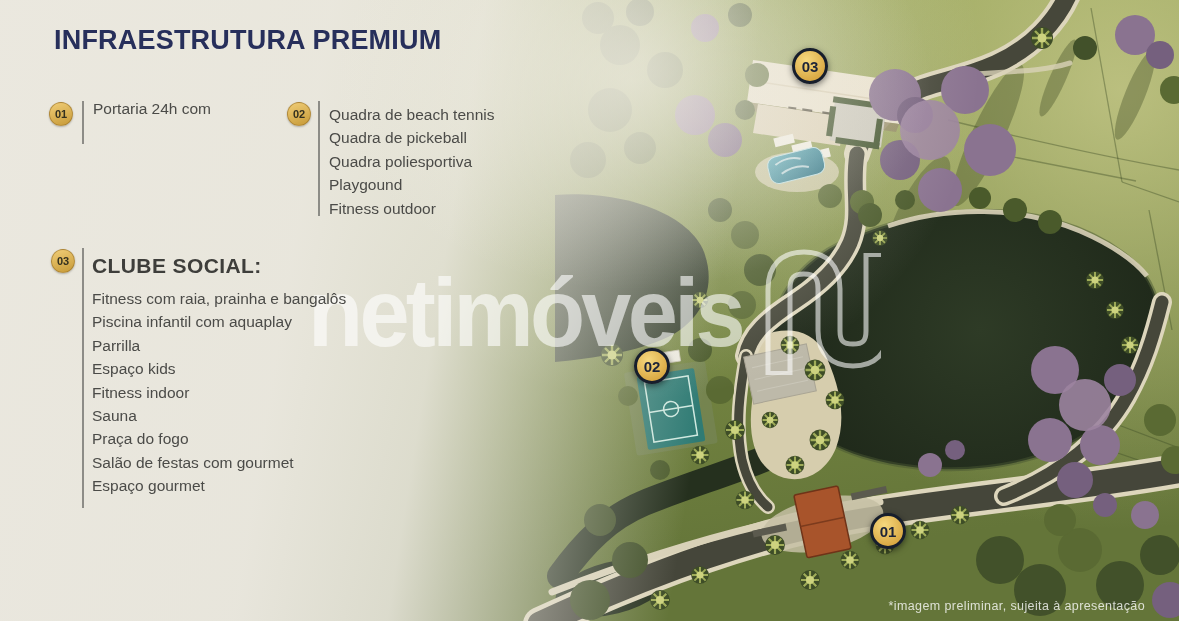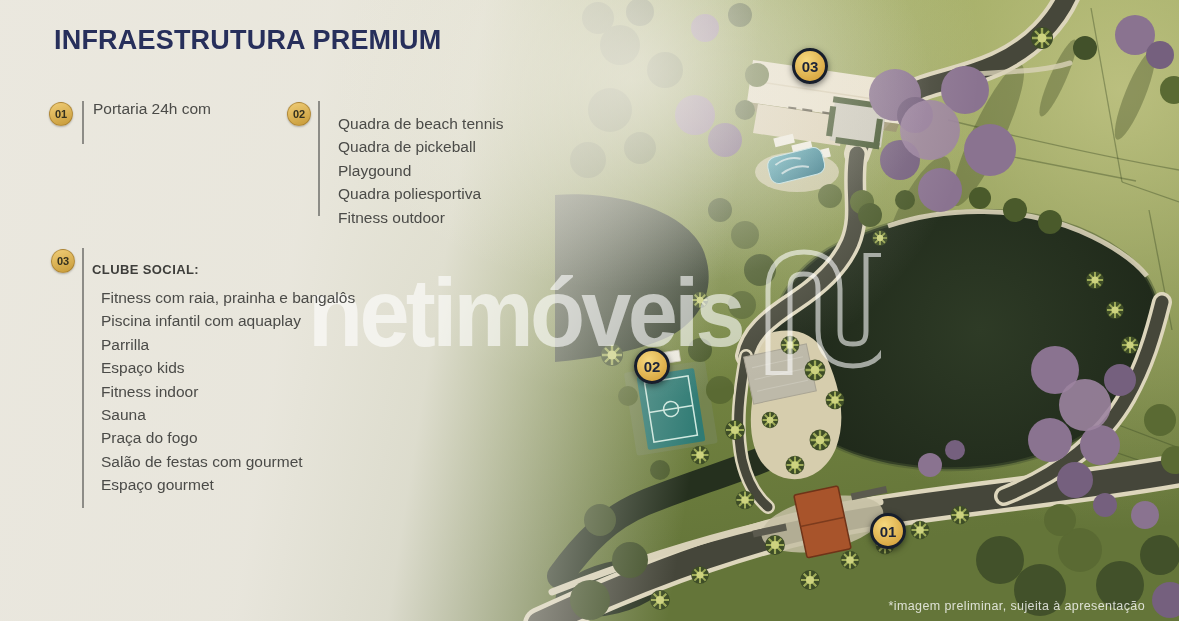--- a/index.html
+++ b/index.html
@@ -26,23 +26,23 @@
   .badge{
     position:absolute;width:24px;height:24px;border-radius:50%;
     background:linear-gradient(160deg,var(--gold_light,#f0cd77),var(--gold_dark,#c79a37));
     border:1px solid rgba(146,108,38,.55);
     box-shadow:0 1px 2px rgba(0,0,0,.25);
     display:flex;align-items:center;justify-content:center;
     font-size:11px;font-weight:bold;color:#33301f;box-sizing:border-box;
   }
   .vline{position:absolute;width:1.5px;background:rgba(110,110,105,.75);}
   .ltext{position:absolute;font-size:15.5px;line-height:23px;color:var(--text,#4b4b48);}
-  ul.items{list-style:none;margin:9px;padding:0;}
+  ul.items{list-style:none;margin:0;padding:0;}
   ul.items li{font-size:15.5px;line-height:23.4px;color:var(--text,#4b4b48);white-space:nowrap;}
-  .group-heading{font-size:13px;font-weight:bold;letter-spacing:.4px;color:#3e3e3b;margin:12px 0 9px 0;}
+  .group-heading{font-size:21px;font-weight:bold;letter-spacing:.4px;color:#3e3e3b;margin:4px 0 9px 0;}
   .marker{
     position:absolute;width:36px;height:36px;border-radius:50%;box-sizing:border-box;
     background:radial-gradient(circle at 38% 30%, #f6d87e, var(--gold,#d9a843) 75%);
     border:3.5px solid var(--marker_ring,#171e2c);
     box-shadow:0 2px 6px rgba(0,0,0,.5);
     display:flex;align-items:center;justify-content:center;
     font-size:15px;font-weight:bold;color:#1c2338;
   }
   .wm-text{
     position:absolute;left:308px;top:264px;
@@ -320,22 +320,22 @@
   <div class="vline" style="left:82px;top:101px;height:43px;"></div>
   <div class="ltext" style="left:93px;top:97px;text-align:right;">
     <div>Portaria 24h com</div>
   </div>
 
   <div class="badge" style="left:287px;top:102px;">02</div>
   <div class="vline" style="left:318px;top:101px;height:115px;"></div>
   <ul class="items" style="position:absolute;left:329px;top:103px;">
     <li>Quadra de beach tennis</li>
     <li>Quadra de pickeball</li>
+    <li>Quadra poliesportiva</li>
     <li>Playgound</li>
-    <li>Quadra poliesportiva</li>
     <li>Fitness outdoor</li>
   </ul>
 
   <div class="badge" style="left:51px;top:249px;">03</div>
   <div class="vline" style="left:82px;top:248px;height:260px;"></div>
   <div style="position:absolute;left:92px;top:250px;">
     <div class="group-heading">CLUBE SOCIAL:</div>
     <ul class="items">
       <li>Fitness com raia, prainha e bangalôs</li>
       <li>Piscina infantil com aquaplay</li>

